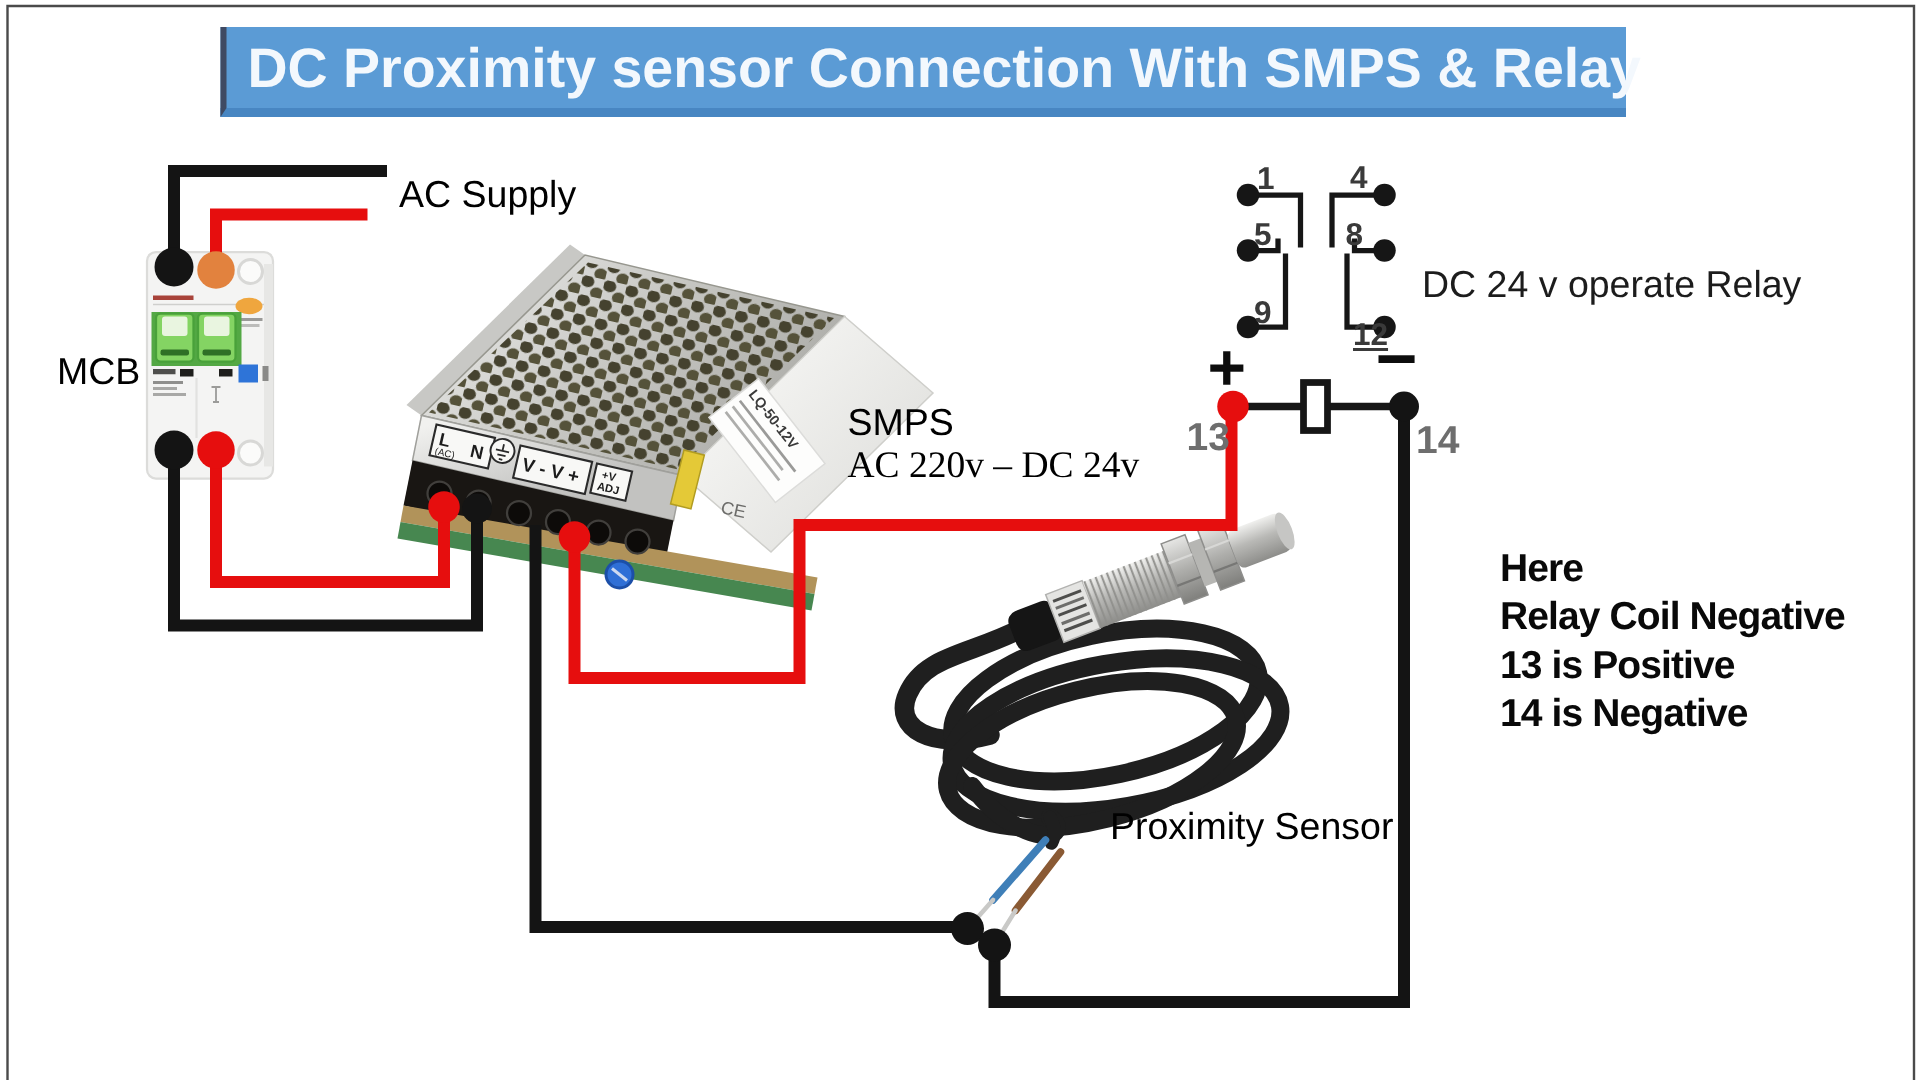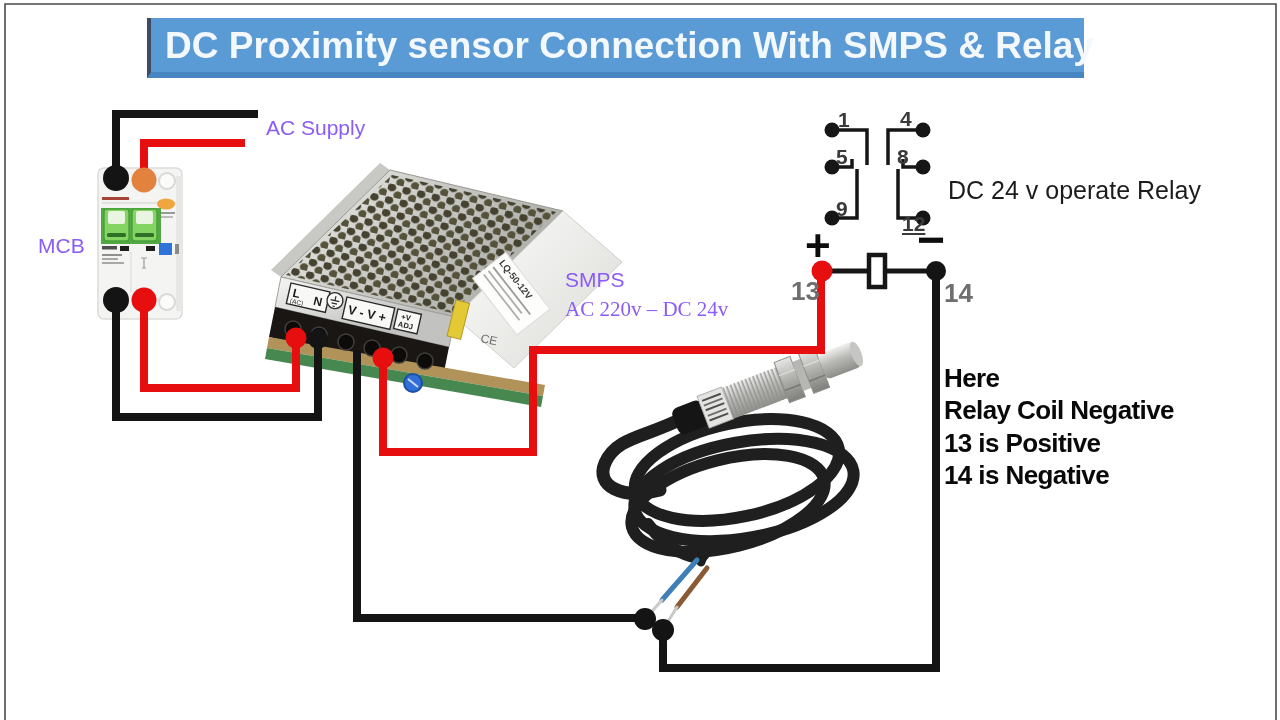--- a/index.html
+++ b/index.html
@@ -4,28 +4,28 @@
 <style>
   html,body{margin:0;padding:0;background:#ffffff;}
   .canvas{position:relative;width:1280px;height:720px;background:#fff;overflow:hidden;
           font-family:"Liberation Sans",sans-serif;}
   .diagram-svg{position:absolute;left:0;top:0;width:1280px;height:720px;}
   .title-bar{position:absolute;left:147px;top:18px;width:937px;height:60px;
              background:#5b9bd5;border-left:4px solid #3f4a63;border-bottom:6px solid #4886c2;
              box-sizing:border-box;}
   .title-bar span{display:block;color:#f3f8fd;font-size:37px;font-weight:700;
              line-height:56px;padding-left:14px;white-space:nowrap;}
-  .lbl{position:absolute;color:#8b5cf6;font-size:21px;white-space:nowrap;text-align:center;}
+  .lbl{position:absolute;color:#000000;font-size:25px;white-space:nowrap;text-align:center;}
   .lbl2{position:absolute;color:#1c1c1c;font-size:25px;white-space:nowrap;}
   .pin{position:absolute;color:#3a3a3a;font-size:21px;font-weight:700;}
   .term{position:absolute;color:#6e6e6e;font-size:26px;font-weight:700;margin-top:20px;}
   .sign{position:absolute;color:#0d0d0d;font-weight:900;line-height:1;}
   .plus{font-size:44px;}
   .minus{font-size:48px;}
-  .note{position:absolute;left:944px;color:#090909;font-size:26px;font-weight:700;
+  .note{position:absolute;left:1000px;color:#090909;font-size:26px;font-weight:700;
         letter-spacing:-0.6px;white-space:nowrap;}
 </style>
 </head>
 <body>
 
 <div class="canvas">
 
   <svg class="diagram-svg" viewBox="0 0 1280 720">
     <defs>
       <linearGradient id="metalTop" gradientUnits="userSpaceOnUse" x1="300" y1="170" x2="500" y2="340">
@@ -241,20 +241,21 @@
 
   <div class="title-bar">
     <span>DC Proximity sensor Connection With SMPS &amp; Relay</span>
   </div>
 
   <div class="lbl" style="left:266px;top:116px;">AC Supply</div>
   <div class="lbl" style="left:38px;top:234px;">MCB</div>
   <div class="lbl" style="left:565px;top:268px;">SMPS</div>
   <div class="lbl" style="left:565px;top:297px;font-family:Liberation Serif, serif;">AC 220v – DC 24v</div>
   <div class="lbl2" style="left:948px;top:176px;">DC 24 v operate Relay</div>
+  <div class="lbl" style="left:740px;top:537px;">Proximity Sensor</div>
 
   <div class="pin" style="left:838px;top:108px;">1</div>
   <div class="pin" style="left:836px;top:145px;">5</div>
   <div class="pin" style="left:836px;top:197px;">9</div>
   <div class="pin" style="left:900px;top:107px;">4</div>
   <div class="pin" style="left:897px;top:145px;">8</div>
   <div class="pin" style="left:902px;top:212px;text-decoration:underline;">12</div>
 
   <div class="sign plus" style="left:805px;top:224px;">+</div>
   <div class="sign minus" style="left:917px;top:216px;">−</div>

